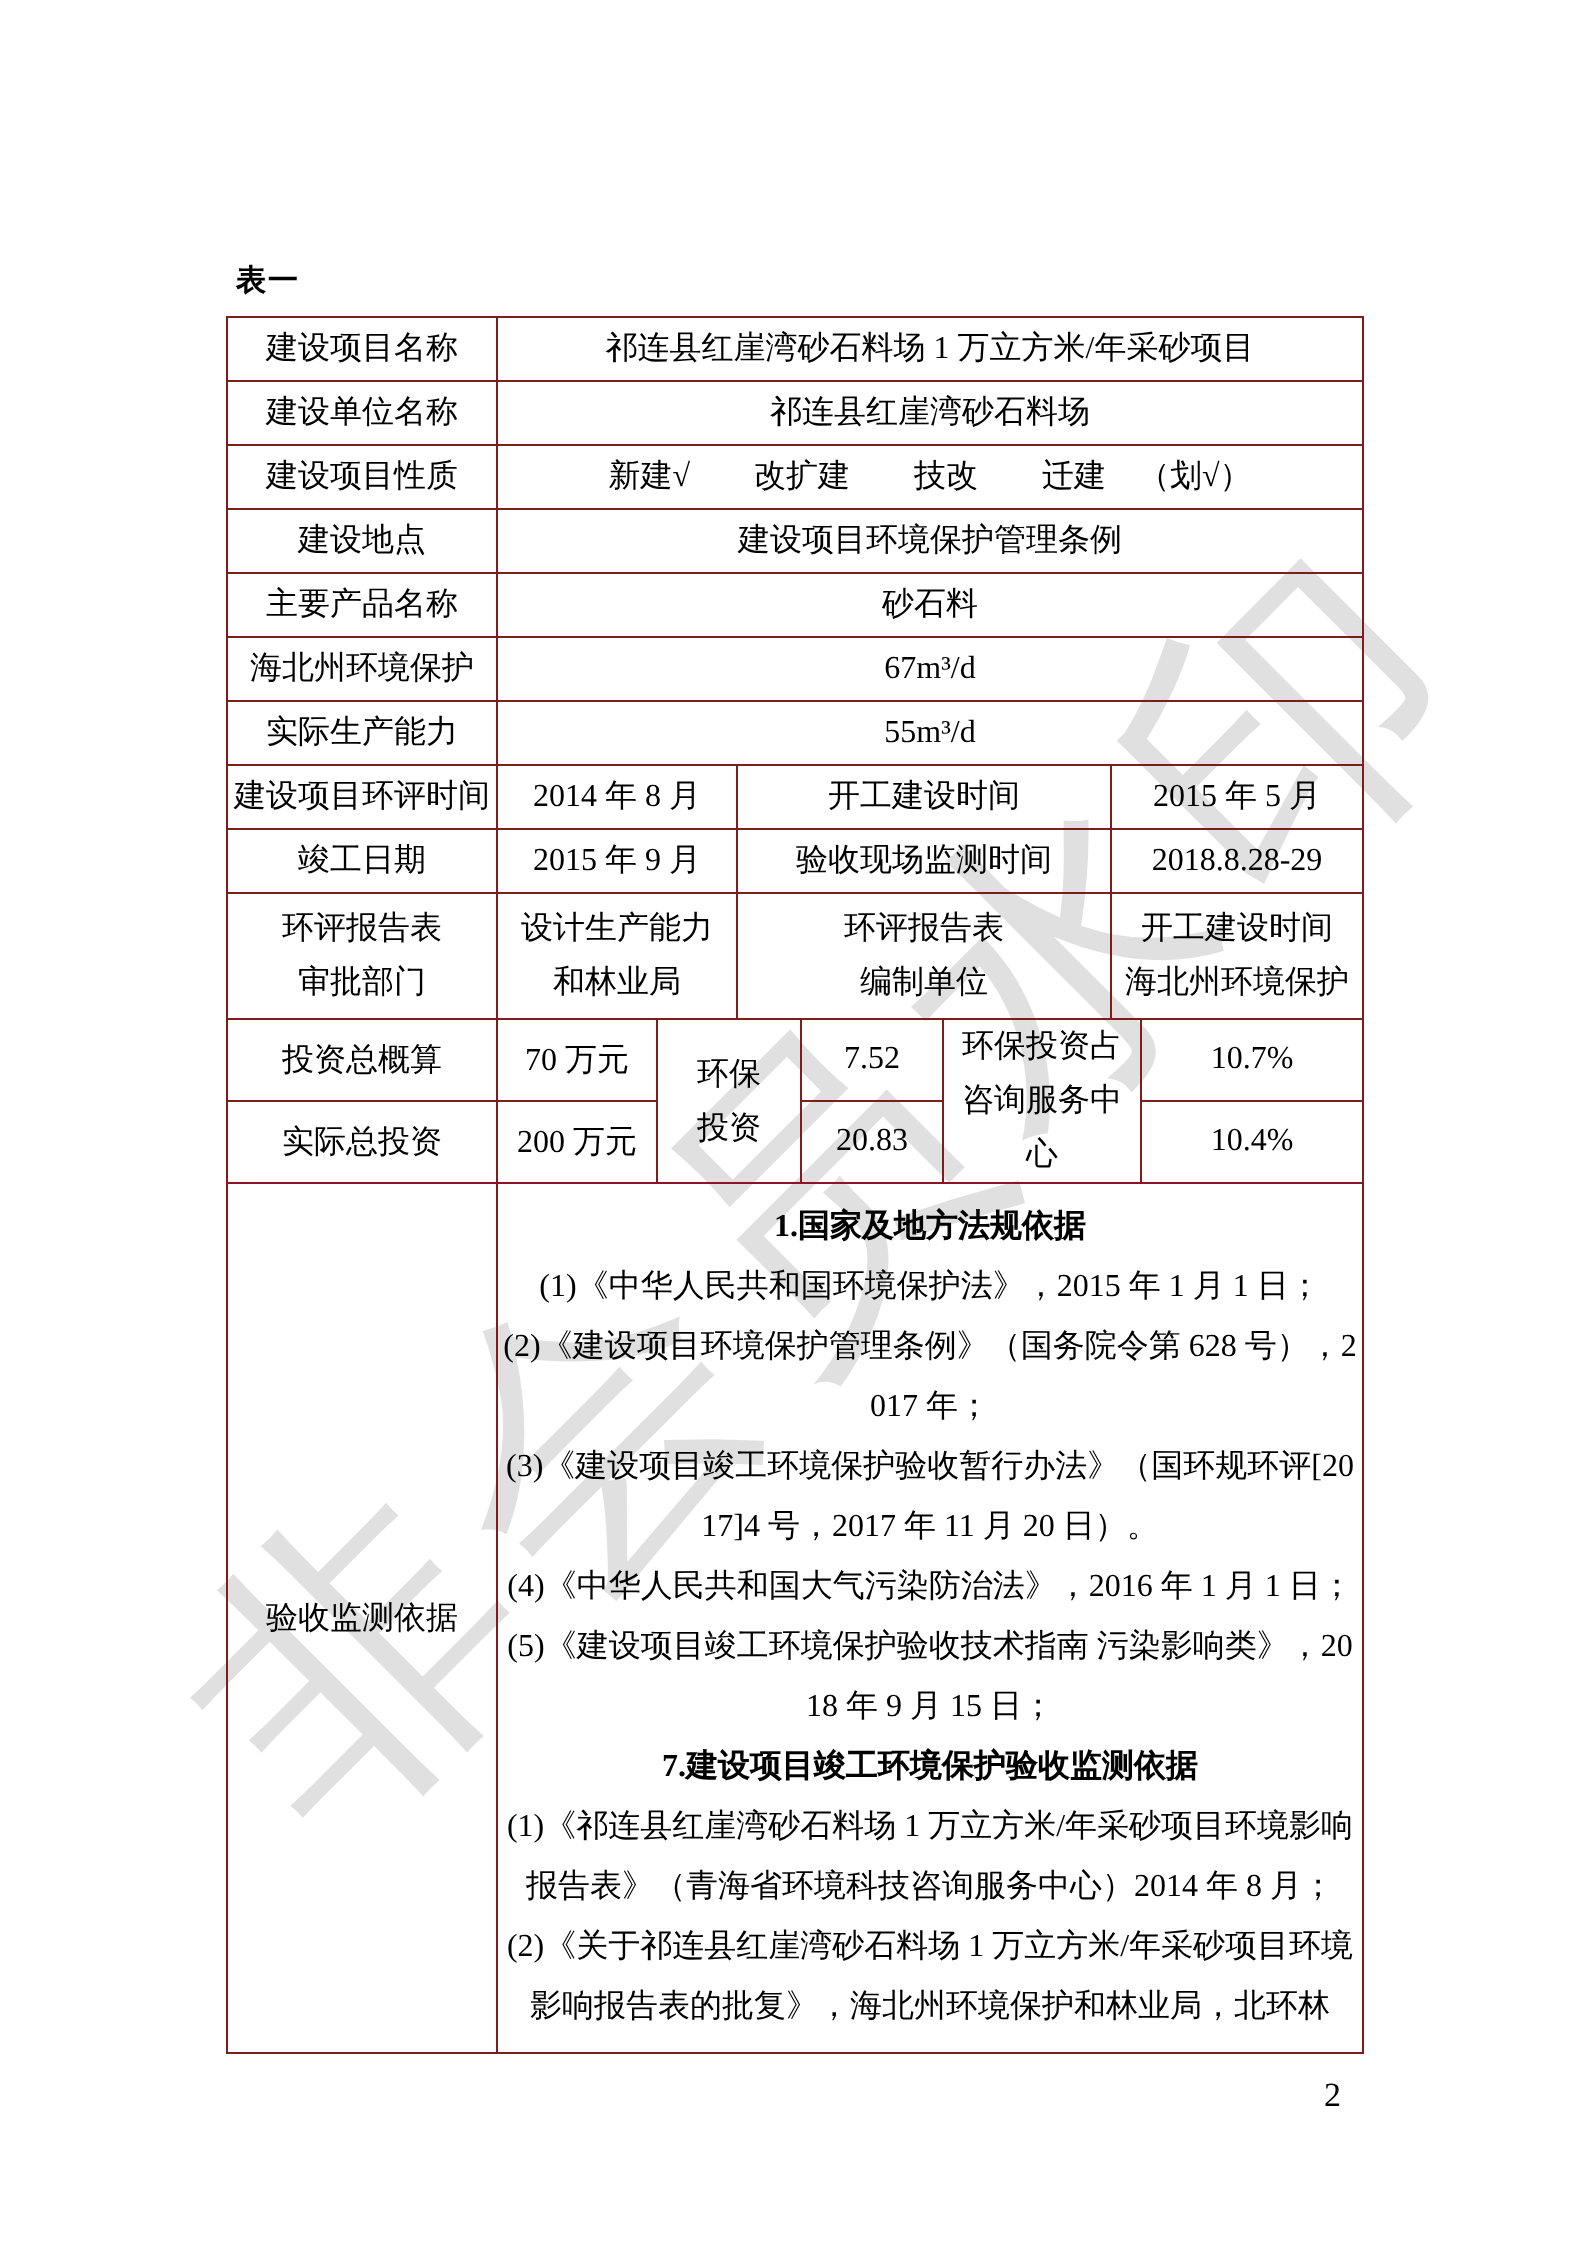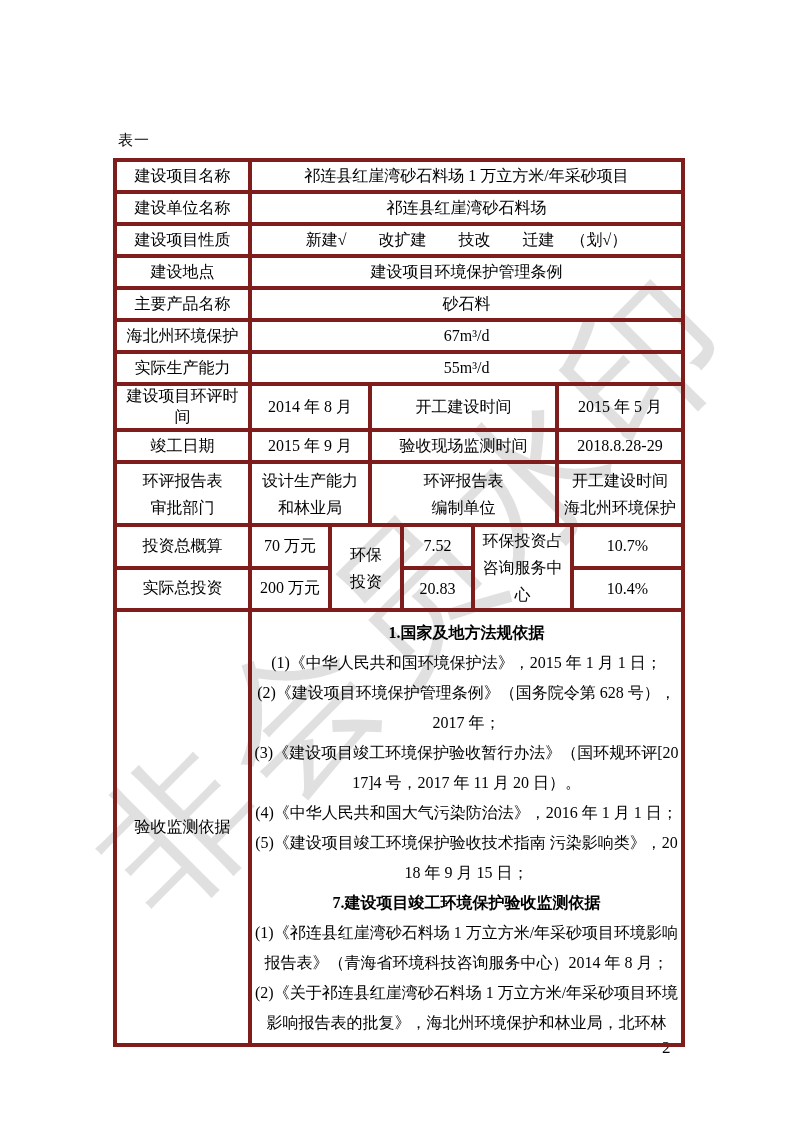--- a/index.html
+++ b/index.html
@@ -6,38 +6,38 @@
   .page{
     position:relative;
     width:793px;height:1122px;
     background:#ffffff;
     overflow:hidden;
     font-family:"Liberation Serif","DejaVu Serif",serif;
     color:#000;
   }
   .caption{
     position:absolute;left:118px;top:131px;
-    font-size:15px;font-weight:normal;letter-spacing:1px;
+    font-size:15px;font-weight:bold;letter-spacing:1px;
   }
   .watermark{
     position:absolute;left:10px;top:520px;width:780px;
     text-align:center;white-space:nowrap;
     transform:rotate(-45deg);
     font-size:155px;letter-spacing:10px;line-height:180px;
     color:rgba(0,0,0,0.12);
     z-index:0;pointer-events:none;
     font-family:"Liberation Serif","DejaVu Serif",serif;
   }
   table.main{
     position:absolute;left:113px;top:158px;
     width:568px;border-collapse:collapse;table-layout:fixed;
     z-index:1;background:transparent;
   }
   table.main td{
-    border:4px solid #7f1d1d;
+    border:1px solid #7f1d1d;
     font-size:16px;
     text-align:center;vertical-align:middle;
     padding:0 2px;
     overflow:hidden;
   }
   tr.r{height:32px;}
   tr.r2{height:63px;}
   tr.big{height:435px;}
   td.lbl{padding:0;}
   .twoline div{line-height:27px;}

